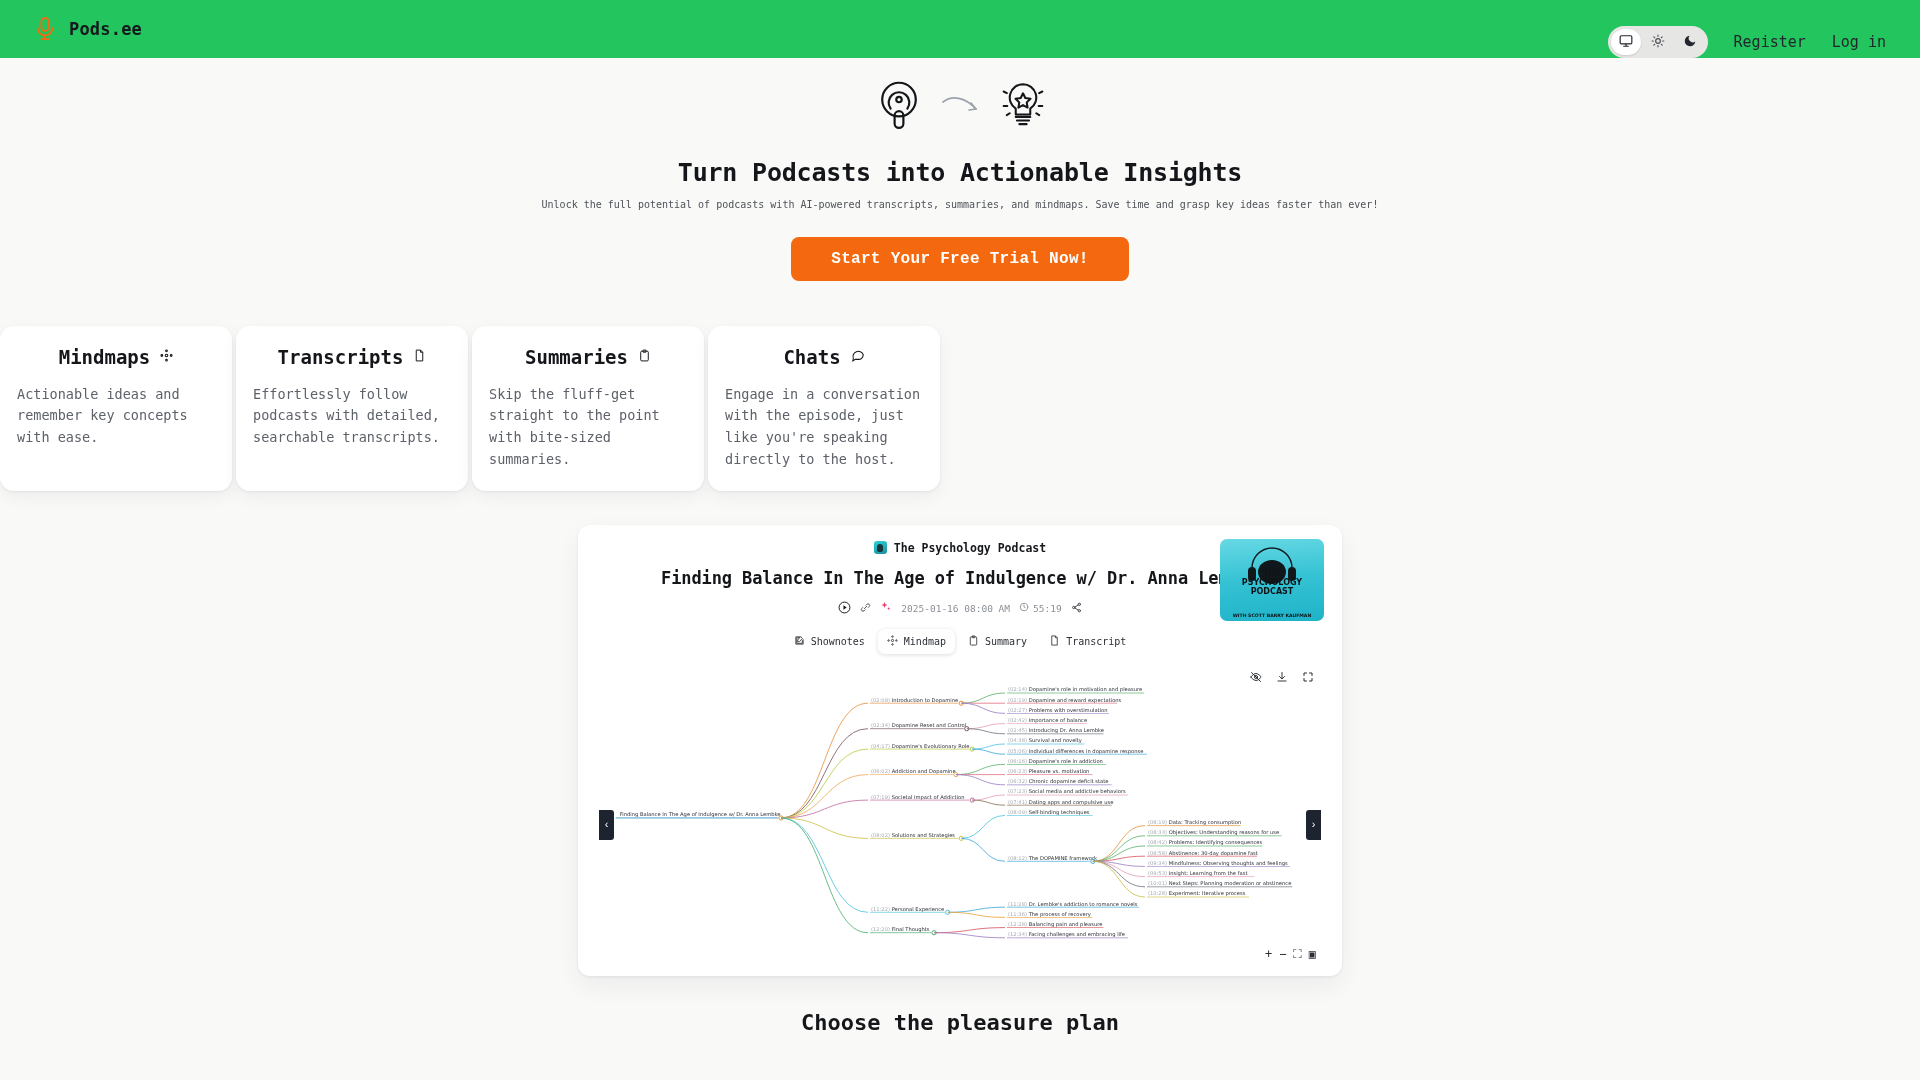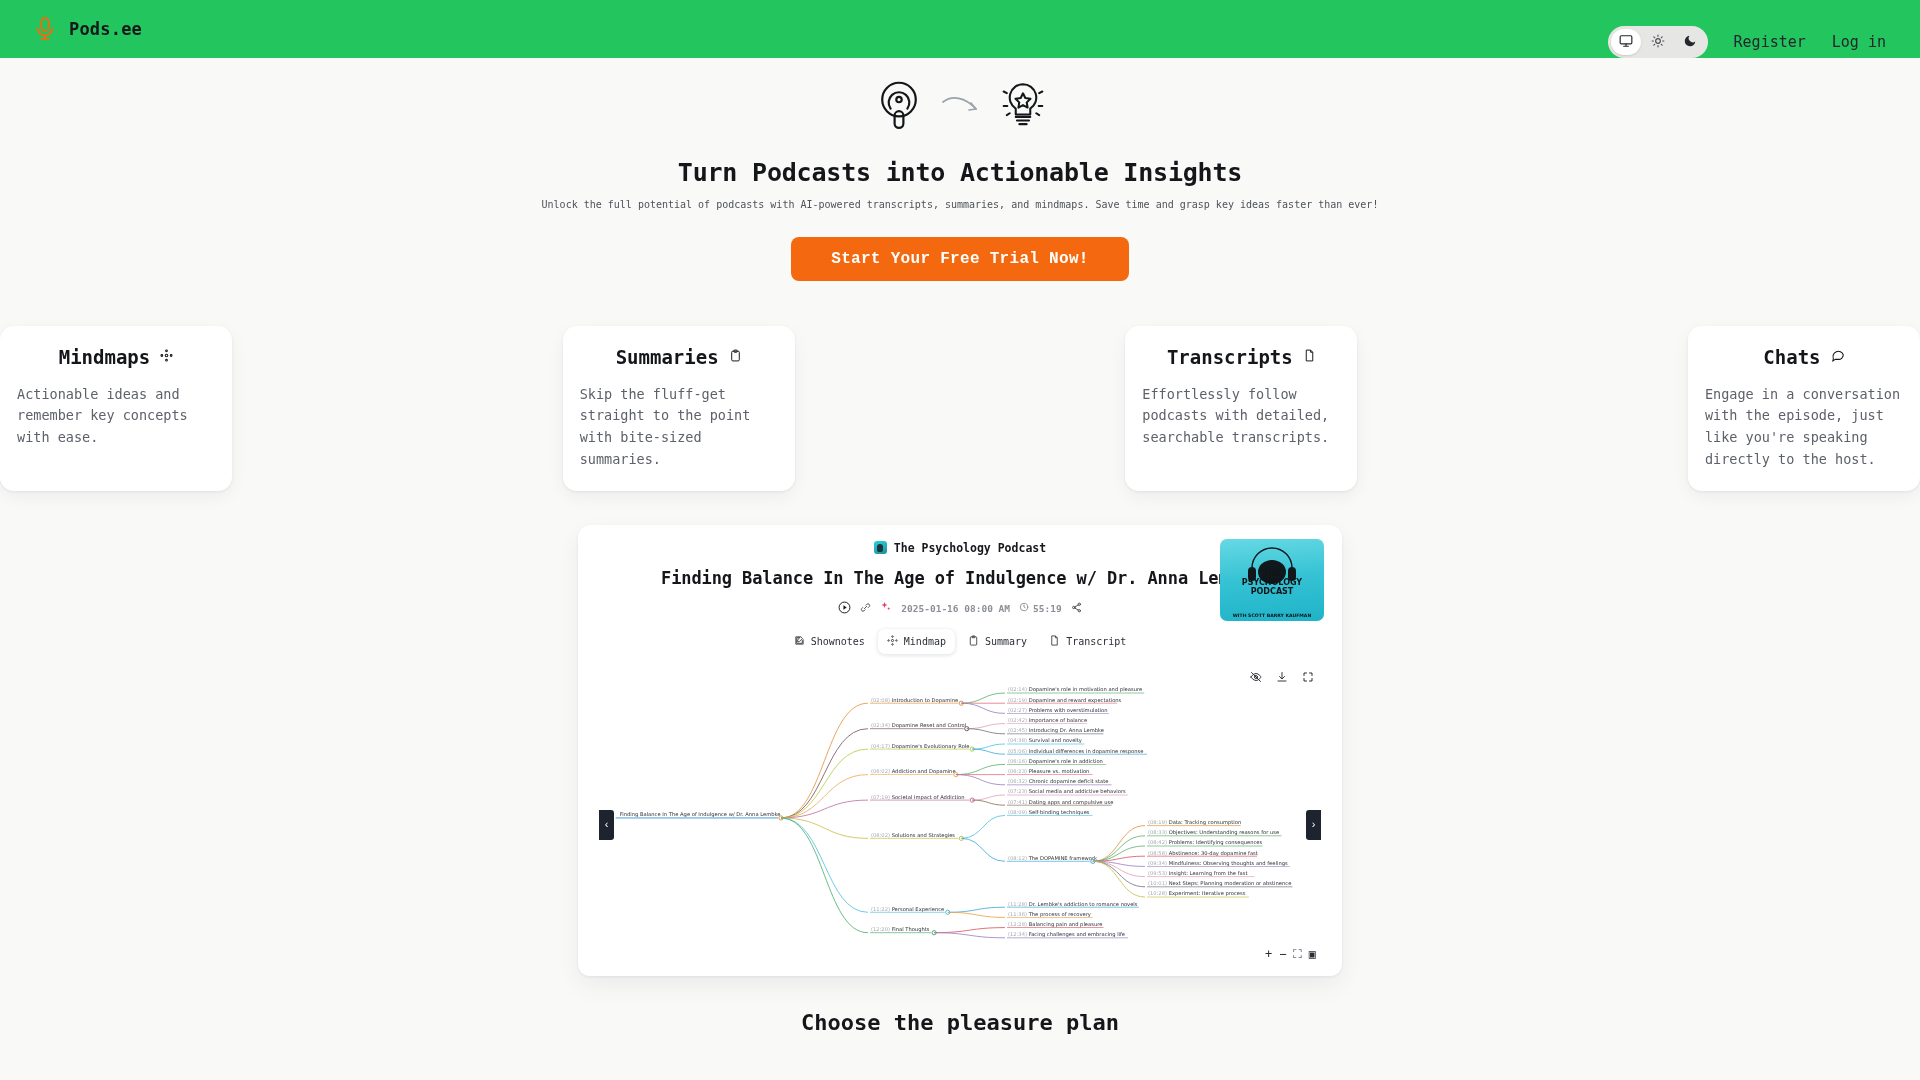--- a/index.html
+++ b/index.html
@@ -54,21 +54,21 @@
     display: inline-block; margin-top: 24px;
     background: #f4690f; color: #ffffff;
     font-family: Liberation Mono, monospace;
     font-size: 16px; font-weight: 700;
     padding: 13px 40px; border: none; border-radius: 8px;
     cursor: pointer; letter-spacing: .3px;
   }
 
   
   .cards {
-    display: flex; justify-content: space-between; gap: 15px;
+    display: flex; justify-content: flex-start; gap: 4px;
     margin-top: 45px;
   }
   .card {
     width: 232px; min-height: 153px;
     background: #ffffff; border-radius: 14px;
     box-shadow: 0 1px 3px rgba(16,24,40,.07), 0 6px 18px rgba(16,24,40,.05);
     padding: 20px 17px;
   }
   .card-head {
     display: flex; align-items: center; justify-content: center;
@@ -98,21 +98,21 @@
     width: 6px; height: 8px; border-radius: 3px 3px 2px 2px; background: #18343c;
   }
   .pod-title {
     text-align: center; font-size: 17px; font-weight: 700;
     color: #14161a; margin-top: 13px; letter-spacing: -.1px;
   }
   .pod-meta {
     display: flex; align-items: center; justify-content: center;
     gap: 9px; margin-top: 13px; font-size: 9.5px; color: #8b9097;
   }
-  .pod-meta .mi { display: flex; align-items: center; gap: 4px; font-weight: bold; }
+  .pod-meta .mi { display: flex; align-items: center; gap: 4px; }
   .pod-tabs {
     display: flex; align-items: center; justify-content: center;
     gap: 4px; margin-top: 13px;
   }
   .pod-tab {
     display: flex; align-items: center; gap: 6px;
     font-size: 10px; color: #2b2f36; background: transparent;
     border: none; border-radius: 7px; padding: 6px 9px; cursor: pointer;
     font-family: "DejaVu Sans Mono", monospace;
   }
@@ -255,42 +255,42 @@
             <circle cx="3.4" cy="12" r="1.6"></circle>
           <circle cx="20.6" cy="12" r="1.6"></circle>
         </svg>
       </span>
     </div>
     <div class="card-body">Actionable ideas and remember key concepts with ease.</div>
   </div>
 
   <div class="card">
     <div class="card-head">
+      <span class="card-title">Transcripts</span>
+      <span>
+        <svg width="13" height="13" viewBox="0 0 24 24" fill="none" stroke="#14161a" stroke-width="1.8" stroke-linejoin="round">
+            <path d="M14 2H6v20h12V6z"></path>
+            <path d="M14 2v4h4"></path>
+          </svg>
+      </span>
+    </div>
+    <div class="card-body">Effortlessly follow podcasts with detailed, searchable transcripts.</div>
+  </div>
+
+  <div class="card">
+    <div class="card-head">
       <span class="card-title">Summaries</span>
       <span>
         <svg width="13" height="13" viewBox="0 0 24 24" fill="none" stroke="#14161a" stroke-width="1.8" stroke-linejoin="round">
             <rect x="5" y="4" width="14" height="18" rx="2"></rect>
           <rect x="9" y="2" width="6" height="4" rx="1"></rect>
           </svg>
       </span>
     </div>
     <div class="card-body">Skip the fluff-get straight to the point with bite-sized summaries.</div>
-  </div>
-
-  <div class="card">
-    <div class="card-head">
-      <span class="card-title">Transcripts</span>
-      <span>
-        <svg width="13" height="13" viewBox="0 0 24 24" fill="none" stroke="#14161a" stroke-width="1.8" stroke-linejoin="round">
-            <path d="M14 2H6v20h12V6z"></path>
-            <path d="M14 2v4h4"></path>
-          </svg>
-      </span>
-    </div>
-    <div class="card-body">Effortlessly follow podcasts with detailed, searchable transcripts.</div>
   </div>
 
   <div class="card">
     <div class="card-head">
       <span class="card-title">Chats</span>
       <span>
         <svg width="14" height="14" viewBox="0 0 24 24" fill="none" stroke="#14161a" stroke-width="1.8" stroke-linejoin="round">
             <path d="M21 11.5a8 8 0 0 1-8 8H7l-4 3 1-4.3A8 8 0 1 1 21 11.5z"></path>
           </svg>
       </span>

